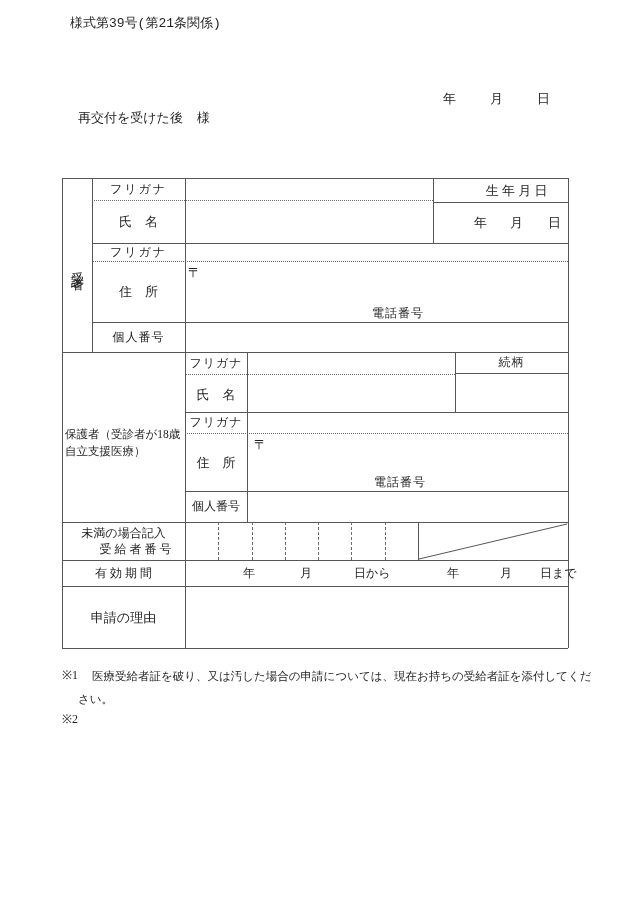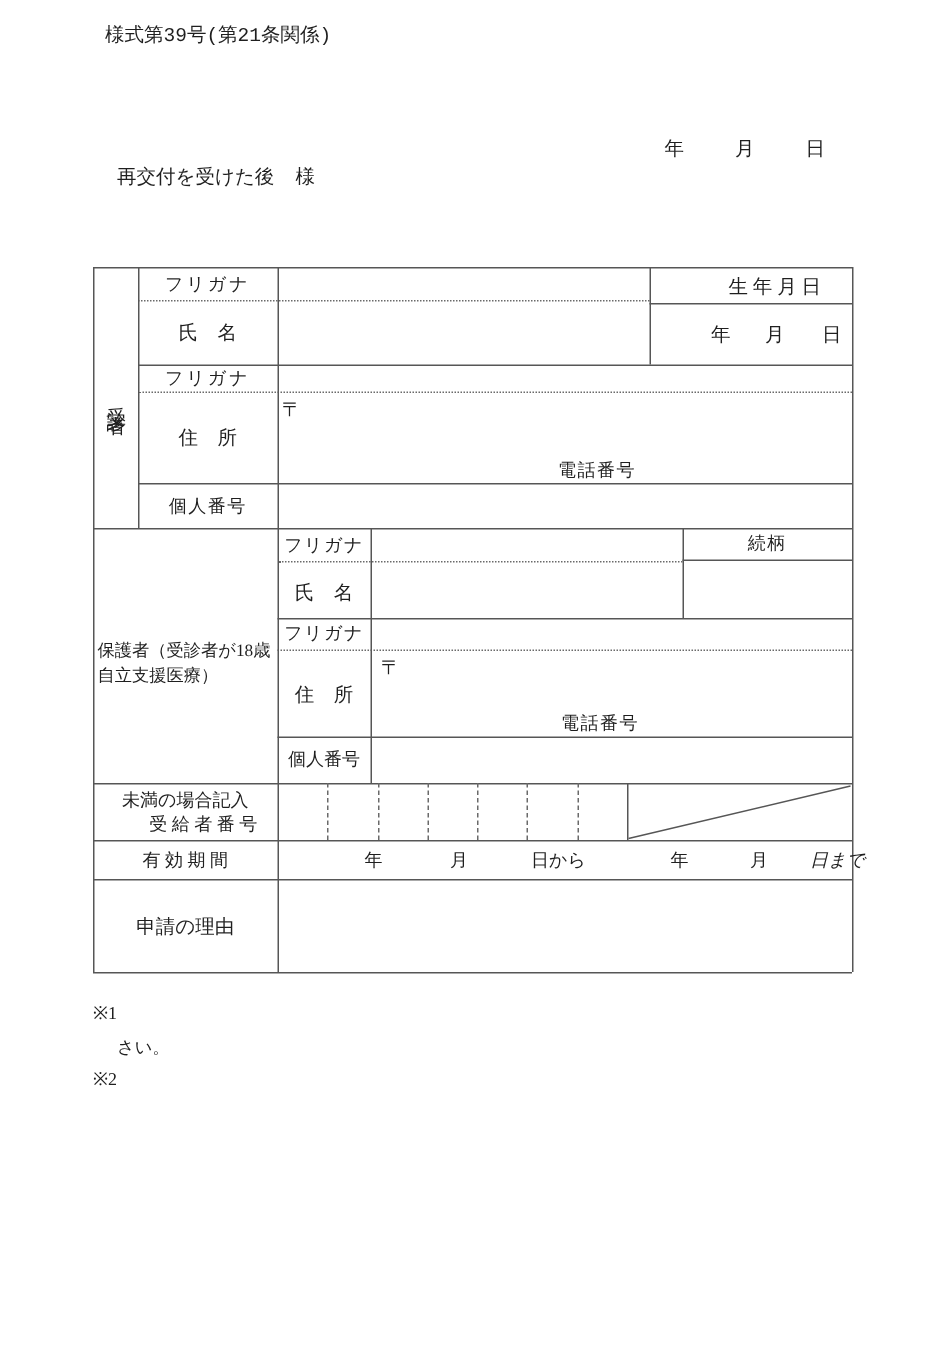--- a/index.html
+++ b/index.html
@@ -126,22 +126,23 @@
   <div class="t c fs12" style="left:62px; width:123px; top:527px;">未満の場合記入</div>
   <div class="t c fs12" style="left:62px; width:123px; top:543px;margin-left:12px;">受 給 者 番 号</div>
   <div class="field" style="left:186px; top:523px; width:231px; height:36px;"></div>
 
   <div class="t c fs12" style="left:62px; width:123px; top:567px;">有 効 期 間</div>
   <div class="t fs12" style="left:243px; top:567px;">年</div>
   <div class="t fs12" style="left:300px; top:567px;">月</div>
   <div class="t fs12" style="left:354px; top:567px;">日から</div>
   <div class="t fs12" style="left:447px; top:567px;">年</div>
   <div class="t fs12" style="left:500px; top:567px;">月</div>
-  <div class="t fs12" style="left:540px; top:567px;font-style:italic;">日まで</div>
+  <div class="t fs12" style="left:540px; top:567px;">日まで</div>
 
   <div class="t c" style="left:62px; width:123px; top:611px;">申請の理由</div>
   <div class="field" style="left:186px; top:587px; width:381px; height:60px;"></div>
 
   <div class="t fs12" style="left:62px; top:669px;">※1</div>
+  <div class="t fs115" style="left:92px; top:670px;">医療受給者証を破り、又は汚した場合の申請については、現在お持ちの受給者証を添付してくだ</div>
   <div class="t fs115" style="left:78px; top:693px;">さい。</div>
   <div class="t fs12" style="left:62px; top:713px;">※2</div>
 
 </div>
 
 </body></html>

